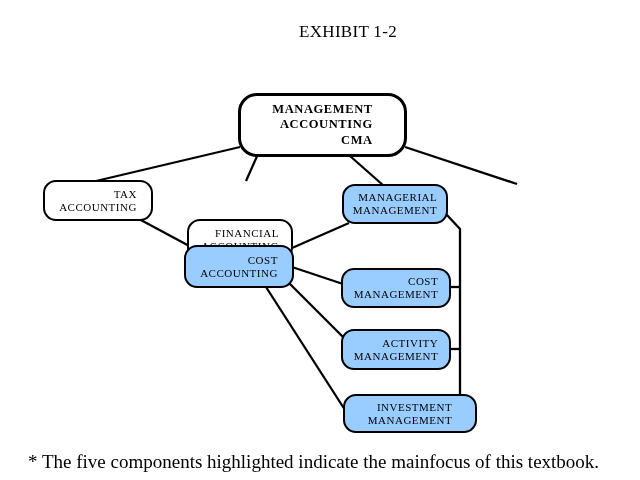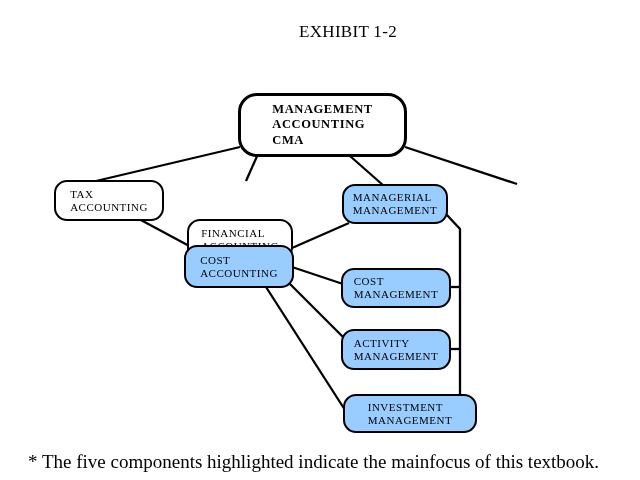--- a/index.html
+++ b/index.html
@@ -21,35 +21,35 @@
   #title1{top:22px;padding-left:28px;}
   #title2{top:46px;}
   svg.wires{position:absolute;left:0;top:0;z-index:1;}
   .node{
     position:absolute;z-index:2;
     box-sizing:border-box;
     border:2.5px solid #000;
     border-radius:13px;
     background:var(--box-bg,#fff);
     display:flex;align-items:center;justify-content:center;
-    text-align:left;
+    text-align:right;
     font-size:11px;line-height:13px;
     letter-spacing:0.5px;
     white-space:pre-line;
   }
   .node.hl{background:var(--hl,#99CCFF);}
   .node.root{
     border-radius:19px;
     border-width:3px;
     font-weight:bold;
     font-size:12.5px;line-height:15.5px;
     letter-spacing:0.6px;
   }
   #n-cma{left:238px;top:93px;width:169px;height:64px;}
-  #n-tax{left:54px;top:180px;width:110px;height:41px;}
+  #n-tax{left:43px;top:180px;width:110px;height:41px;}
   #n-financial{left:187px;top:179px;width:106px;height:42px;margin-top:40px;}
   #n-managerial{left:342px;top:184px;width:106px;height:40px;}
   #n-internal{left:492px;top:182px;width:110px;height:40px;}
   #n-costacc{left:184px;top:245px;width:110px;height:43px;}
   #n-costmgmt{left:341px;top:268px;width:110px;height:40px;}
   #n-activity{left:341px;top:329px;width:110px;height:41px;}
   #n-investment{left:343px;top:394px;width:134px;height:39px;}
   .footnote{
     position:absolute;left:28px;top:451px;
     font-size:19px;

